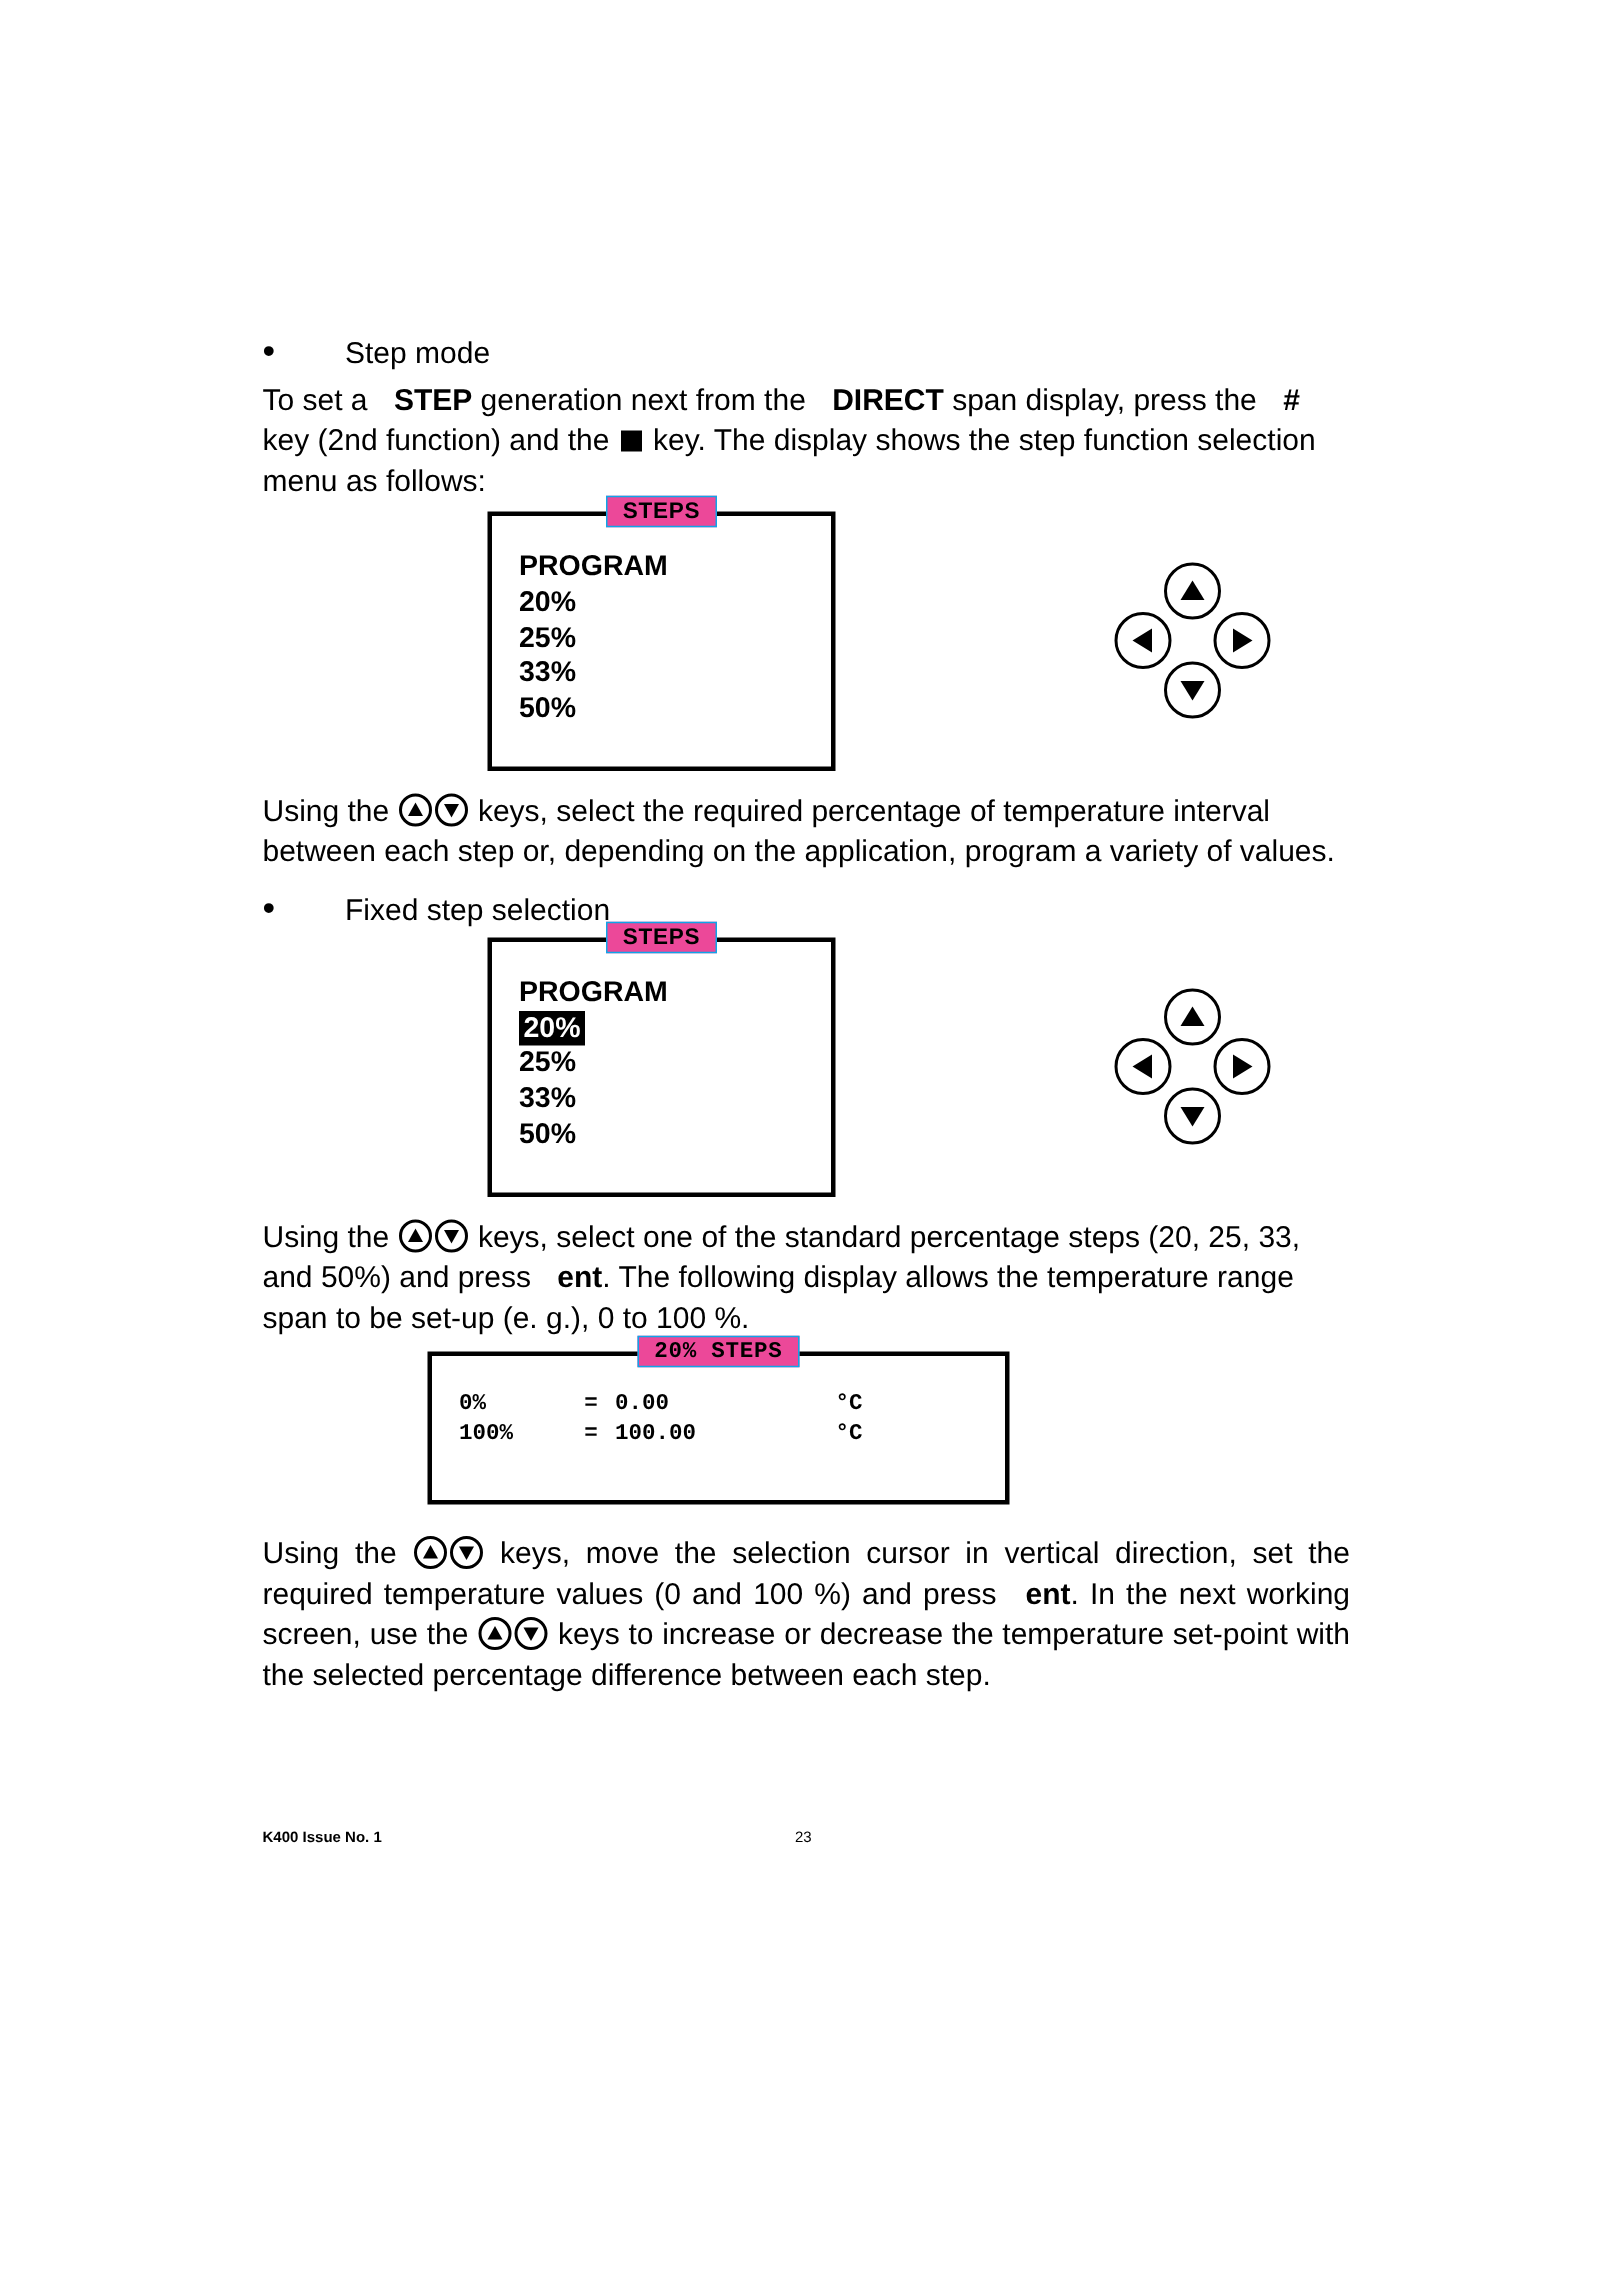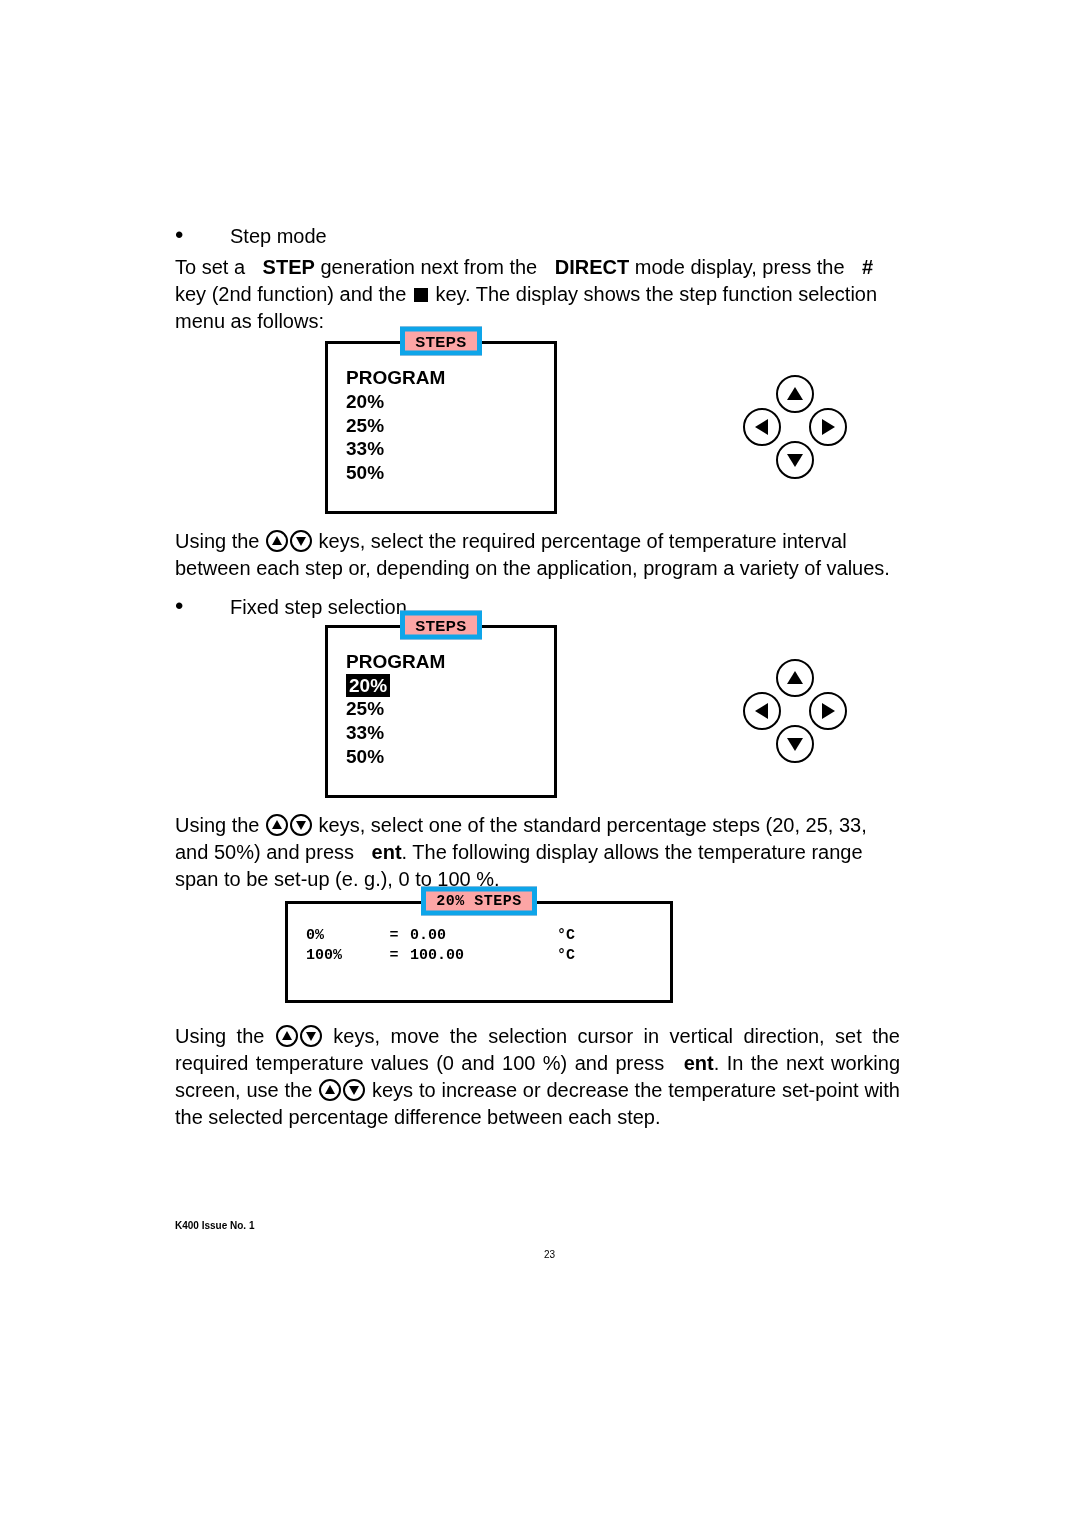--- a/index.html
+++ b/index.html
@@ -61,22 +61,22 @@
     }
     .lcd-title-wrap {
       position: absolute;
       top: -3px;
       left: 0;
       right: 0;
       display: flex;
       justify-content: center;
     }
     .lcd-title {
-      border: 5px solid #0ea5e9;
-      background: #fca5a5;
+      border: 1px solid #0ea5e9;
+      background: #ec4899;
       padding: 1px 10px;
       font-size: 15px;
       font-weight: bold;
       letter-spacing: 0.5px;
       transform: translateY(-50%);
     }
     .lcd-content {
       font-size: 19px;
       font-weight: bold;
       line-height: 1.25;
@@ -145,33 +145,33 @@
     .lcd-col3 { width: 105px; text-align: left; padding-right: 6px; }
     .lcd-col4 { width: 60px; text-align: right; }
     .footer {
       position: absolute;
       left: 175px;
       top: 1220px;
       width: 725px;
       font-size: 10px;
     }
     .footer-left { font-weight: bold; }
-    .footer-page { position: absolute; left: 369px; top: 0; margin-top: 29px; }
+    .footer-page { position: absolute; left: 355px; top: 0; }
   </style>
 </head>
 <body>
 
 <div class="page">
 
   <div class="bullet-heading">
     <span class="bullet-dot">•</span><span class="heading-text">Step mode</span>
   </div>
 
   <p class="body-text">
-    <span>To set a </span><strong>STEP</strong><span> generation next from the </span><strong>DIRECT</strong><span> mode display, press the </span><strong>#</strong><span> key (2nd function) and the </span><span class="key-square"></span><span> key.  The display shows the step function selection menu as follows:</span>
+    <span>To set a </span><strong>STEP</strong><span> generation next from the </span><strong>DIRECT</strong><span> span display, press the </span><strong>#</strong><span> key (2nd function) and the </span><span class="key-square"></span><span> key.  The display shows the step function selection menu as follows:</span>
   </p>
 
   <div class="figure-row">
     <div class="lcd-box">
       <div class="lcd-title-wrap">
           <div class="lcd-title">STEPS</div>
         </div>
       <div class="lcd-content">
         <span class="lcd-item">PROGRAM</span>
         <span class="lcd-item">20%</span>

